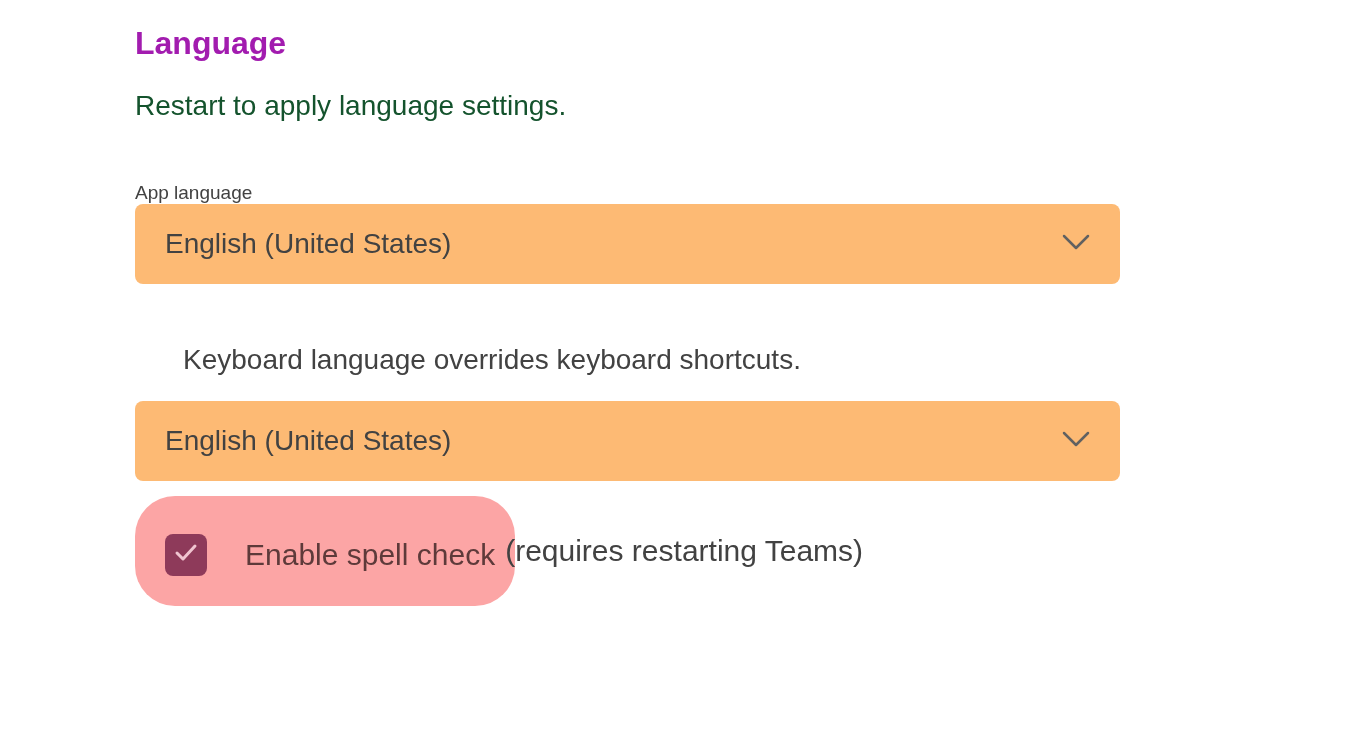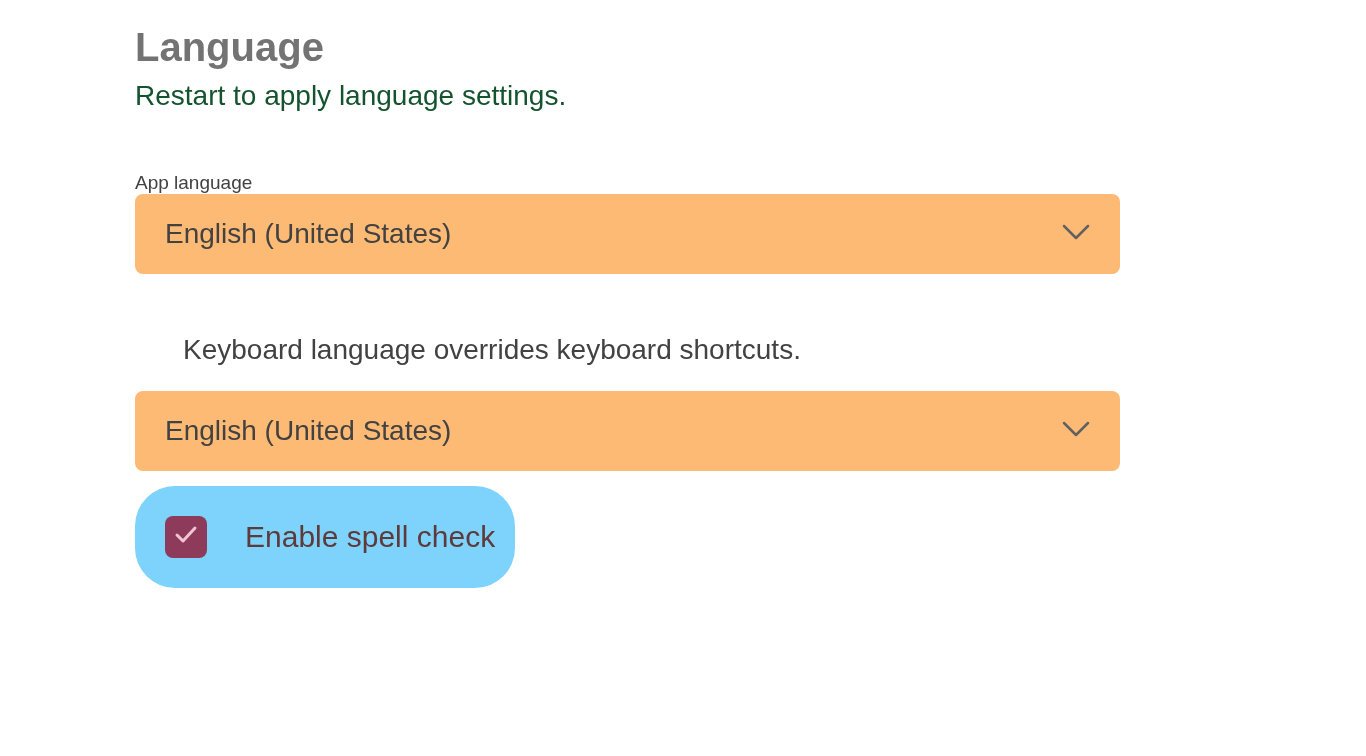--- a/index.html
+++ b/index.html
@@ -6,24 +6,24 @@
       margin: 0;
       padding: 0;
       box-sizing: border-box;
     }
     body {
       font-family: 'Segoe UI', -apple-system, BlinkMacSystemFont, sans-serif;
       background: #ffffff;
       padding: 25px 135px;
     }
     .section-heading {
-      font-size: 40px;
+      font-size: 32px;
       font-weight: 700;
-      color: #737373;
-      margin-bottom: 10px;
+      color: #a21caf;
+      margin-bottom: 28px;
     }
     .section-subtitle {
       font-size: 28px;
       color: #14532d;
       margin-bottom: 60px;
     }
     .field-label {
       font-size: 19px;
       color: #424242;
     }
@@ -52,23 +52,23 @@
       margin-bottom: 25px;
       margin-left: 48px;
     }
     .dropdown-keyboard {
       margin-bottom: 15px;
     }
     .highlight-box {
       display: inline-flex;
       align-items: center;
       gap: 38px;
-      background: #7dd3fc;
+      background: #fca5a5;
       border-radius: 40px;
-      padding: 30px 20px 30px 30px;
+      padding: 38px 20px 30px 30px;
       margin-right: -10px;
     }
     .checkbox-wrapper {
       width: 42px;
       height: 42px;
       background: #8e3a5a;
       border-radius: 8px;
       display: flex;
       align-items: center;
       justify-content: center;
@@ -124,13 +124,14 @@
   <div class="highlight-box">
     <div class="checkbox-wrapper">
       <span>
         <svg class="check-icon" viewBox="0 0 24 20" fill="none">
           <path d="M3 10 L9 16 L21 3" stroke="#f0c4d0" stroke-width="3" stroke-linecap="round" stroke-linejoin="round"></path>
         </svg>
       </span>
     </div>
     <span class="spell-label-highlighted">Enable spell check</span>
   </div>
+  <span class="spell-label-rest"> (requires restarting Teams)</span>
 </div>
 
 </body></html>

